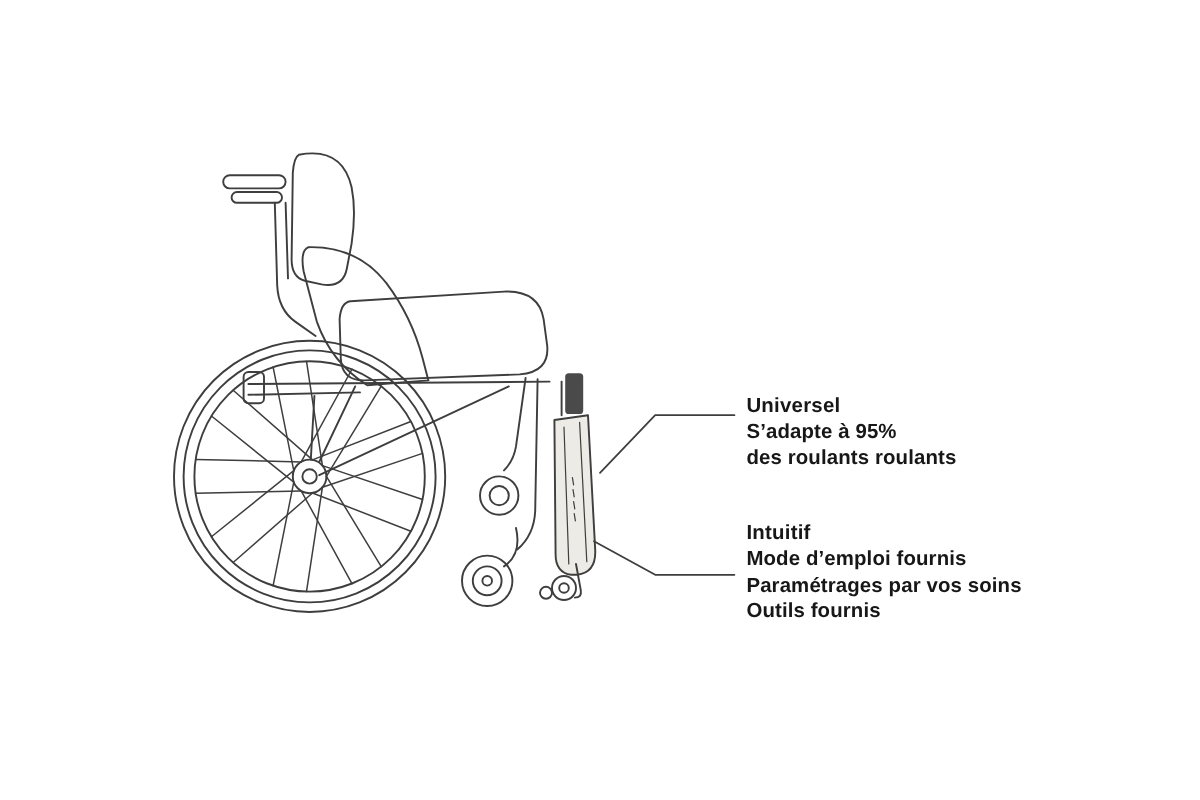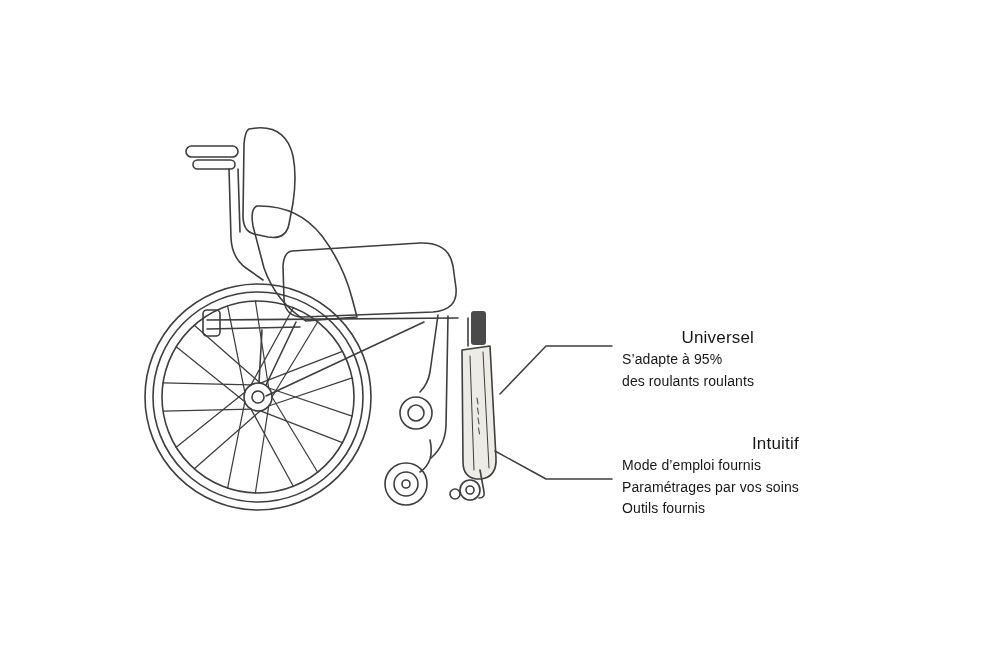--- a/index.html
+++ b/index.html
@@ -17,29 +17,28 @@
   .illustration {
     position: absolute;
     left: 0; top: 0;
     width: 1000px; height: 667px;
   }
   .callout {
     position: absolute;
     color: #171717;
   }
   .callout-title {
-    font-weight: 400;
+    font-weight: 700;
     font-size: 17px;
     line-height: 22px;
     letter-spacing: 0.2px;
-    text-align: right;
   }
   .callout-line {
-    font-weight: 400;
-    font-size: 14px;
+    font-weight: 700;
+    font-size: 17px;
     line-height: 21.5px;
     letter-spacing: 0.1px;
   }
   #callout-universel { left: 622px; top: 327px; }
   #callout-intuitif  { left: 622px; top: 433px; }
 </style>
 </head>
 <body>
 
 <div class="stage">

